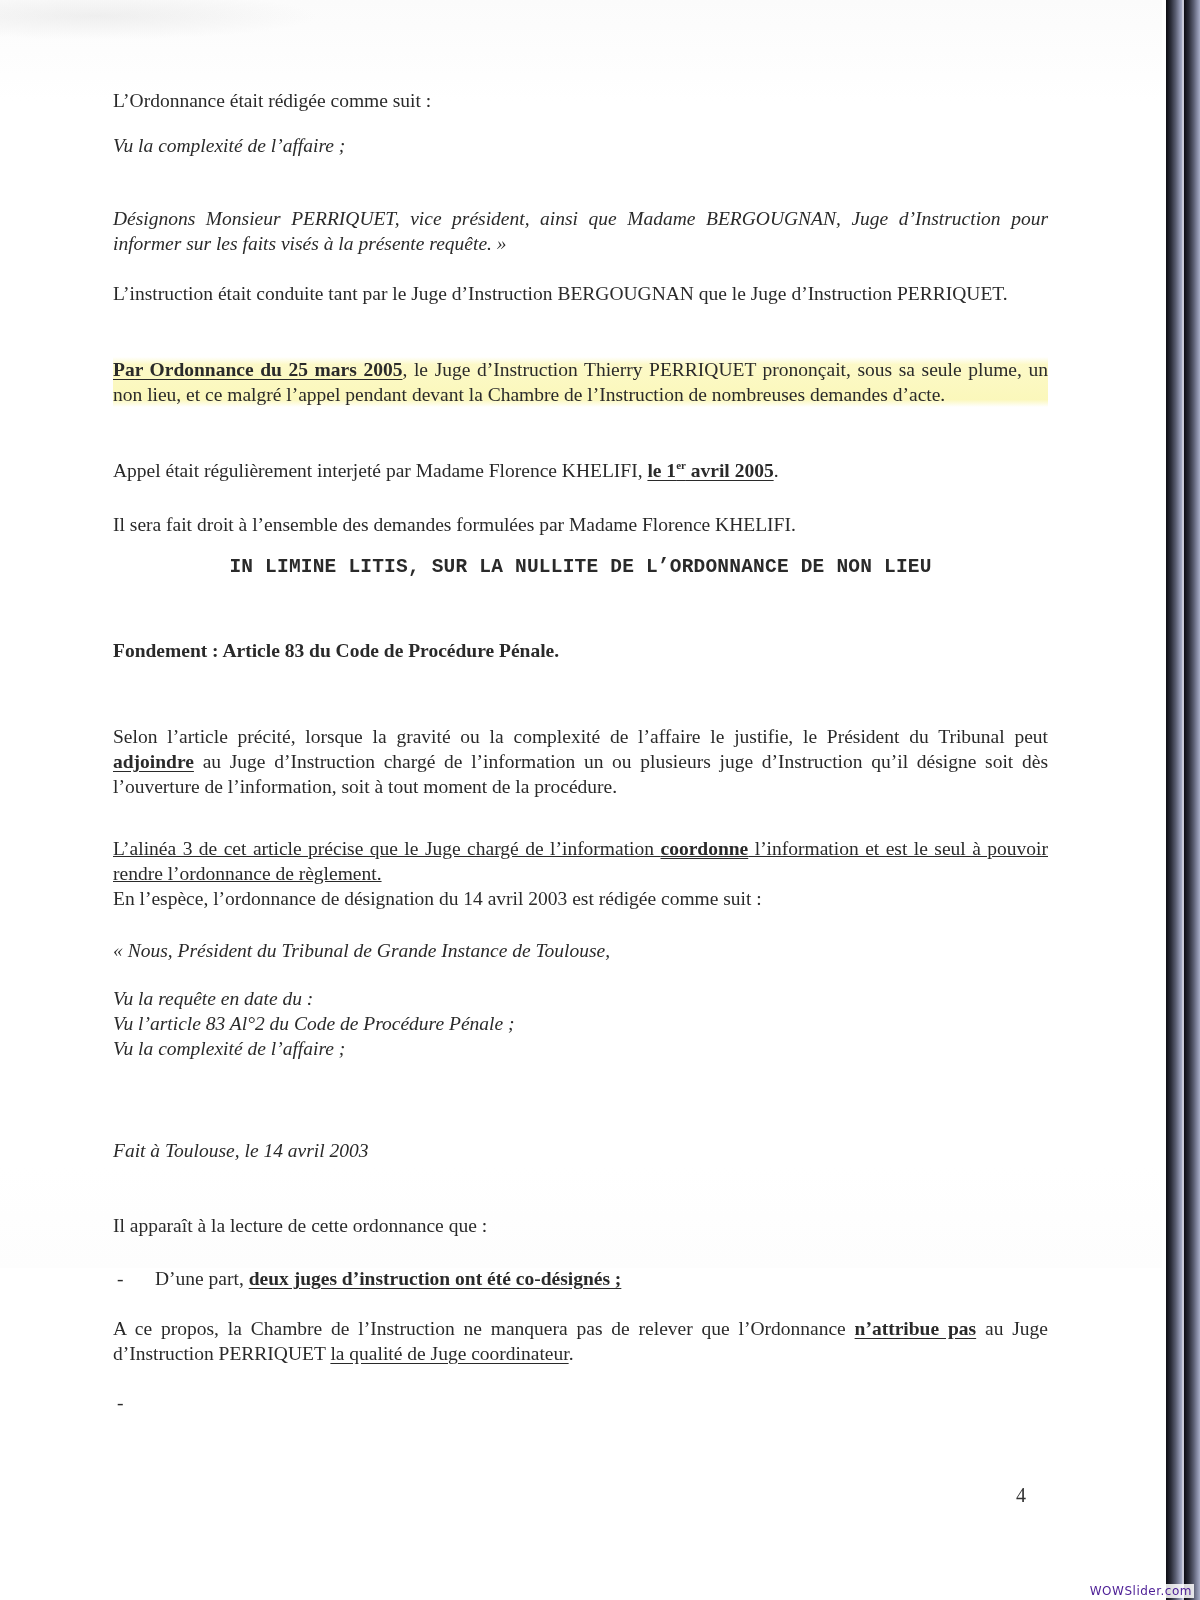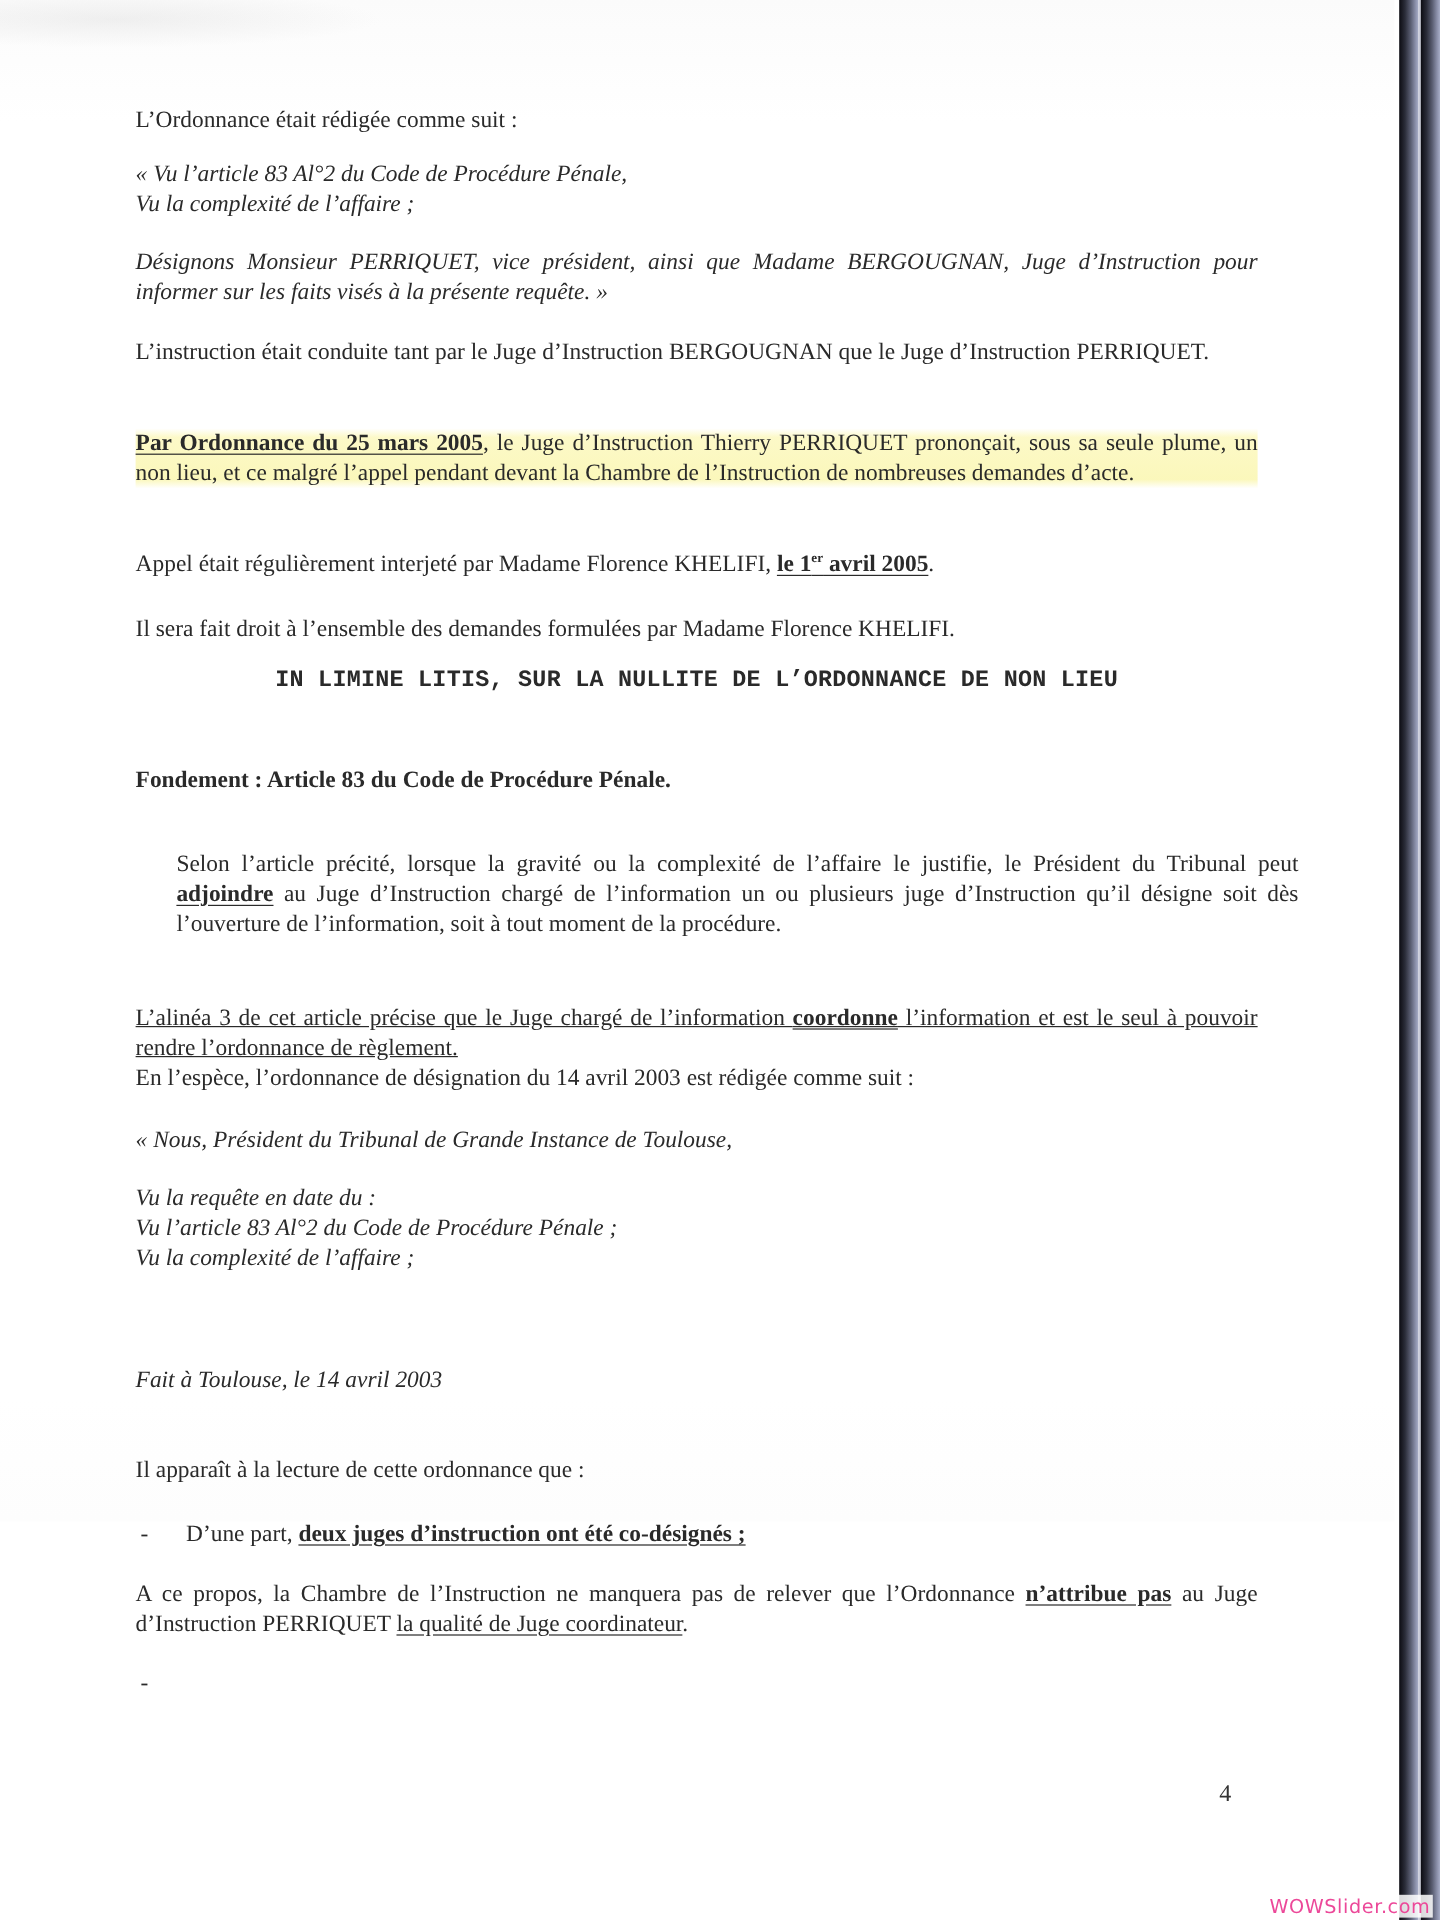--- a/index.html
+++ b/index.html
@@ -87,42 +87,41 @@
       left: 1016px;
       top: 1484px;
       font-size: 20px;
       color: #333;
     }
     .watermark {
       position: absolute;
       right: 6px;
       bottom: 2px;
       font-family: "DejaVu Sans", sans-serif;
-      font-size: 16px;
-      color: #ec4899;
+      font-size: 12px;
+      color: #4c1d95;
       background: rgba(255,255,255,0.85);
       padding: 0 2px;
       letter-spacing: 0.5px;
     }
     sup { font-size: 11px; line-height: 0; vertical-align: 8px; }
   </style>
 </head>
 <body>
 
 <div class="page">
   <div class="scan-smudge"></div>
 
   <div class="content">
 
     <div class="block" style="top:0px;">
       <p>L’Ordonnance était rédigée comme suit :</p>
     </div>
 
     <div class="block it" style="top:45px;">
-      <p>« Vu l’article 83 Al°2 du Code de Procédure Pénale,</p>
       <p>Vu la complexité de l’affaire ;</p>
     </div>
 
     <div class="block it" style="top:118px;">
       <p>Désignons Monsieur PERRIQUET, vice président, ainsi que Madame BERGOUGNAN, Juge d’Instruction pour informer sur les faits visés à la présente requête. »</p>
     </div>
 
     <div class="block" style="top:193px;">
       <p>L’instruction était conduite tant par le Juge d’Instruction BERGOUGNAN que le Juge d’Instruction PERRIQUET.</p>
     </div>
@@ -140,21 +139,21 @@
     </div>
 
     <div class="block center heading" style="top:467px;font-family:Liberation Mono, monospace;">
       <p class="center">IN LIMINE LITIS, SUR LA NULLITE DE L’ORDONNANCE DE NON LIEU</p>
     </div>
 
     <div class="block b" style="top:550px;">
       <p>Fondement : Article 83 du Code de Procédure Pénale.</p>
     </div>
 
-    <div class="block" style="top:620px;margin-left:34px;">
+    <div class="block" style="top:636px;">
       <p><span>Selon l’article précité, lorsque la gravité ou la complexité de l’affaire le justifie, le Président du Tribunal peut </span><span class="b u">adjoindre</span><span> au Juge d’Instruction chargé de l’information un ou plusieurs juge d’Instruction qu’il désigne soit dès l’ouverture de l’information, soit à tout moment de la procédure.</span></p>
     </div>
 
     <div class="block" style="top:748px;text-decoration:underline;">
       <p><span>L’alinéa 3 de cet article précise que le Juge chargé de l’information </span><span class="b u">coordonne</span><span> l’information et est le seul à pouvoir rendre l’ordonnance de règlement.</span></p>
     </div>
 
     <div class="block" style="top:798px;">
       <p>En l’espèce, l’ordonnance de désignation du 14 avril 2003 est rédigée comme suit :</p>
     </div>

